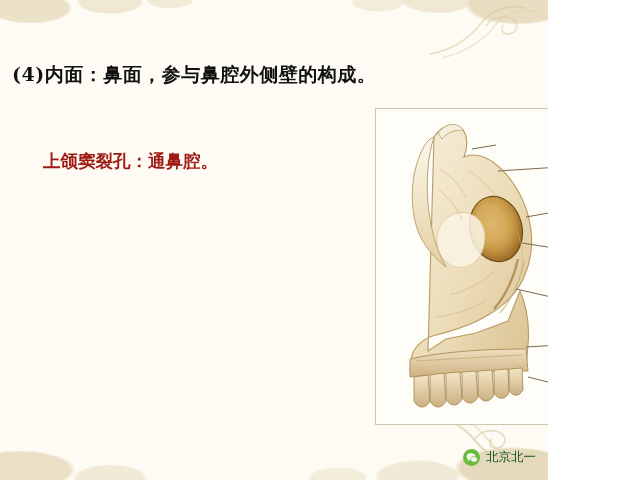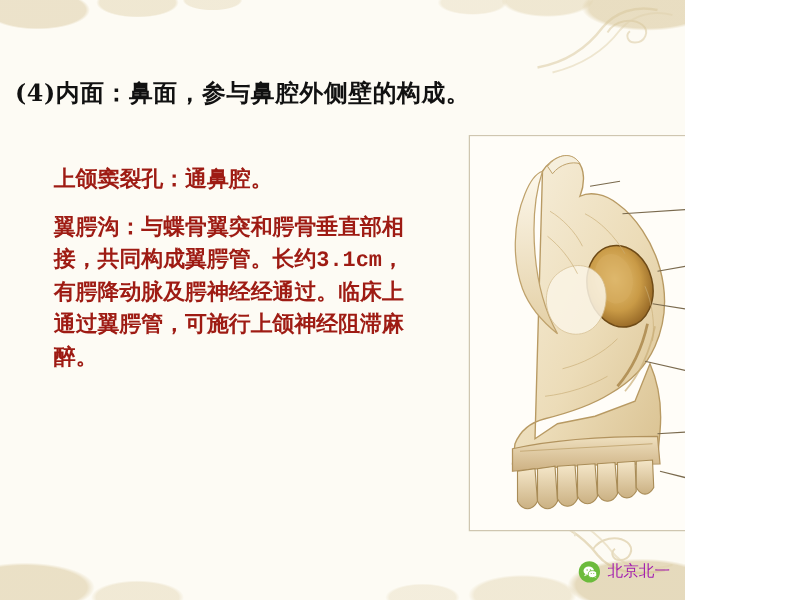--- a/index.html
+++ b/index.html
@@ -77,23 +77,23 @@
     font-size: 19px;
     color: #111111;
     letter-spacing: .5px;
     white-space: nowrap;
   }
 
   
   #body-text {
     position: absolute;
     left: 43px;
-    top: 132px;
+    top: 148px;
     width: 290px;
-    font-family: Liberation Mono, monospace;
+    font-family: Liberation Sans, sans-serif;
     font-weight: bold;
     font-size: 17.5px;
     line-height: 26px;
     color: #9e1b13;
   }
   #body-text p {
     margin: 0 0 10px 0;
   }
   #body-text .para-2 {
     margin-top: 12px;
@@ -128,21 +128,21 @@
     height: 17px;
     border-radius: 50%;
     background: #6cbb3c;
     display: flex;
     align-items: center;
     justify-content: center;
   }
   #watermark .wm-text {
     font-family: "DejaVu Sans", sans-serif;
     font-size: 12.5px;
-    color: #a21caf;
+    color: #14532d;
     text-align: right;
   }
 </style>
 </head>
 <body>
 
 <div id="slide">
 
   <div class="ornament orn-tl"></div>
   <div class="ornament orn-tr"></div>
@@ -159,21 +159,20 @@
     <path d="M4 8 C 26 14, 46 26, 58 42 C 68 54, 86 60, 112 54" fill="none" stroke="#d5c193" stroke-width="2"></path>
     <path d="M12 2 C 38 10, 58 24, 70 40 C 80 52, 96 56, 118 50" fill="none" stroke="#e0d2ae" stroke-width="1.6"></path>
     <path d="M54 38 C 60 28, 74 26, 82 32 C 88 37, 84 46, 76 46 C 70 46, 68 40, 72 37" fill="none" stroke="#d5c193" stroke-width="1.6"></path>
     <path d="M24 20 C 32 16, 40 20, 40 27" fill="none" stroke="#ddd0ad" stroke-width="1.4"></path>
   </svg>
 
   <div id="heading">(4)内面：鼻面，参与鼻腔外侧壁的构成。</div>
 
   <div id="body-text">
     <p class="para-1">上颌窦裂孔：通鼻腔。</p>
-    <p class="para-2">翼腭沟：与蝶骨翼突和腭骨垂直部相接，共同构成翼腭管。长约3.1cm，有腭降动脉及腭神经经通过。临床上通过翼腭管，可施行上颌神经阻滞麻醉。</p>
   </div>
 
   <div id="figure">
     <svg width="185" height="315" viewBox="0 0 185 315">
       <defs>
         <linearGradient id="boneA" x1="0" y1="0" x2="1" y2="1">
           <stop offset="0%" stop-color="#f7efdc"></stop>
           <stop offset="55%" stop-color="#ecdcb8"></stop>
           <stop offset="100%" stop-color="#d9c190"></stop>
         </linearGradient>

